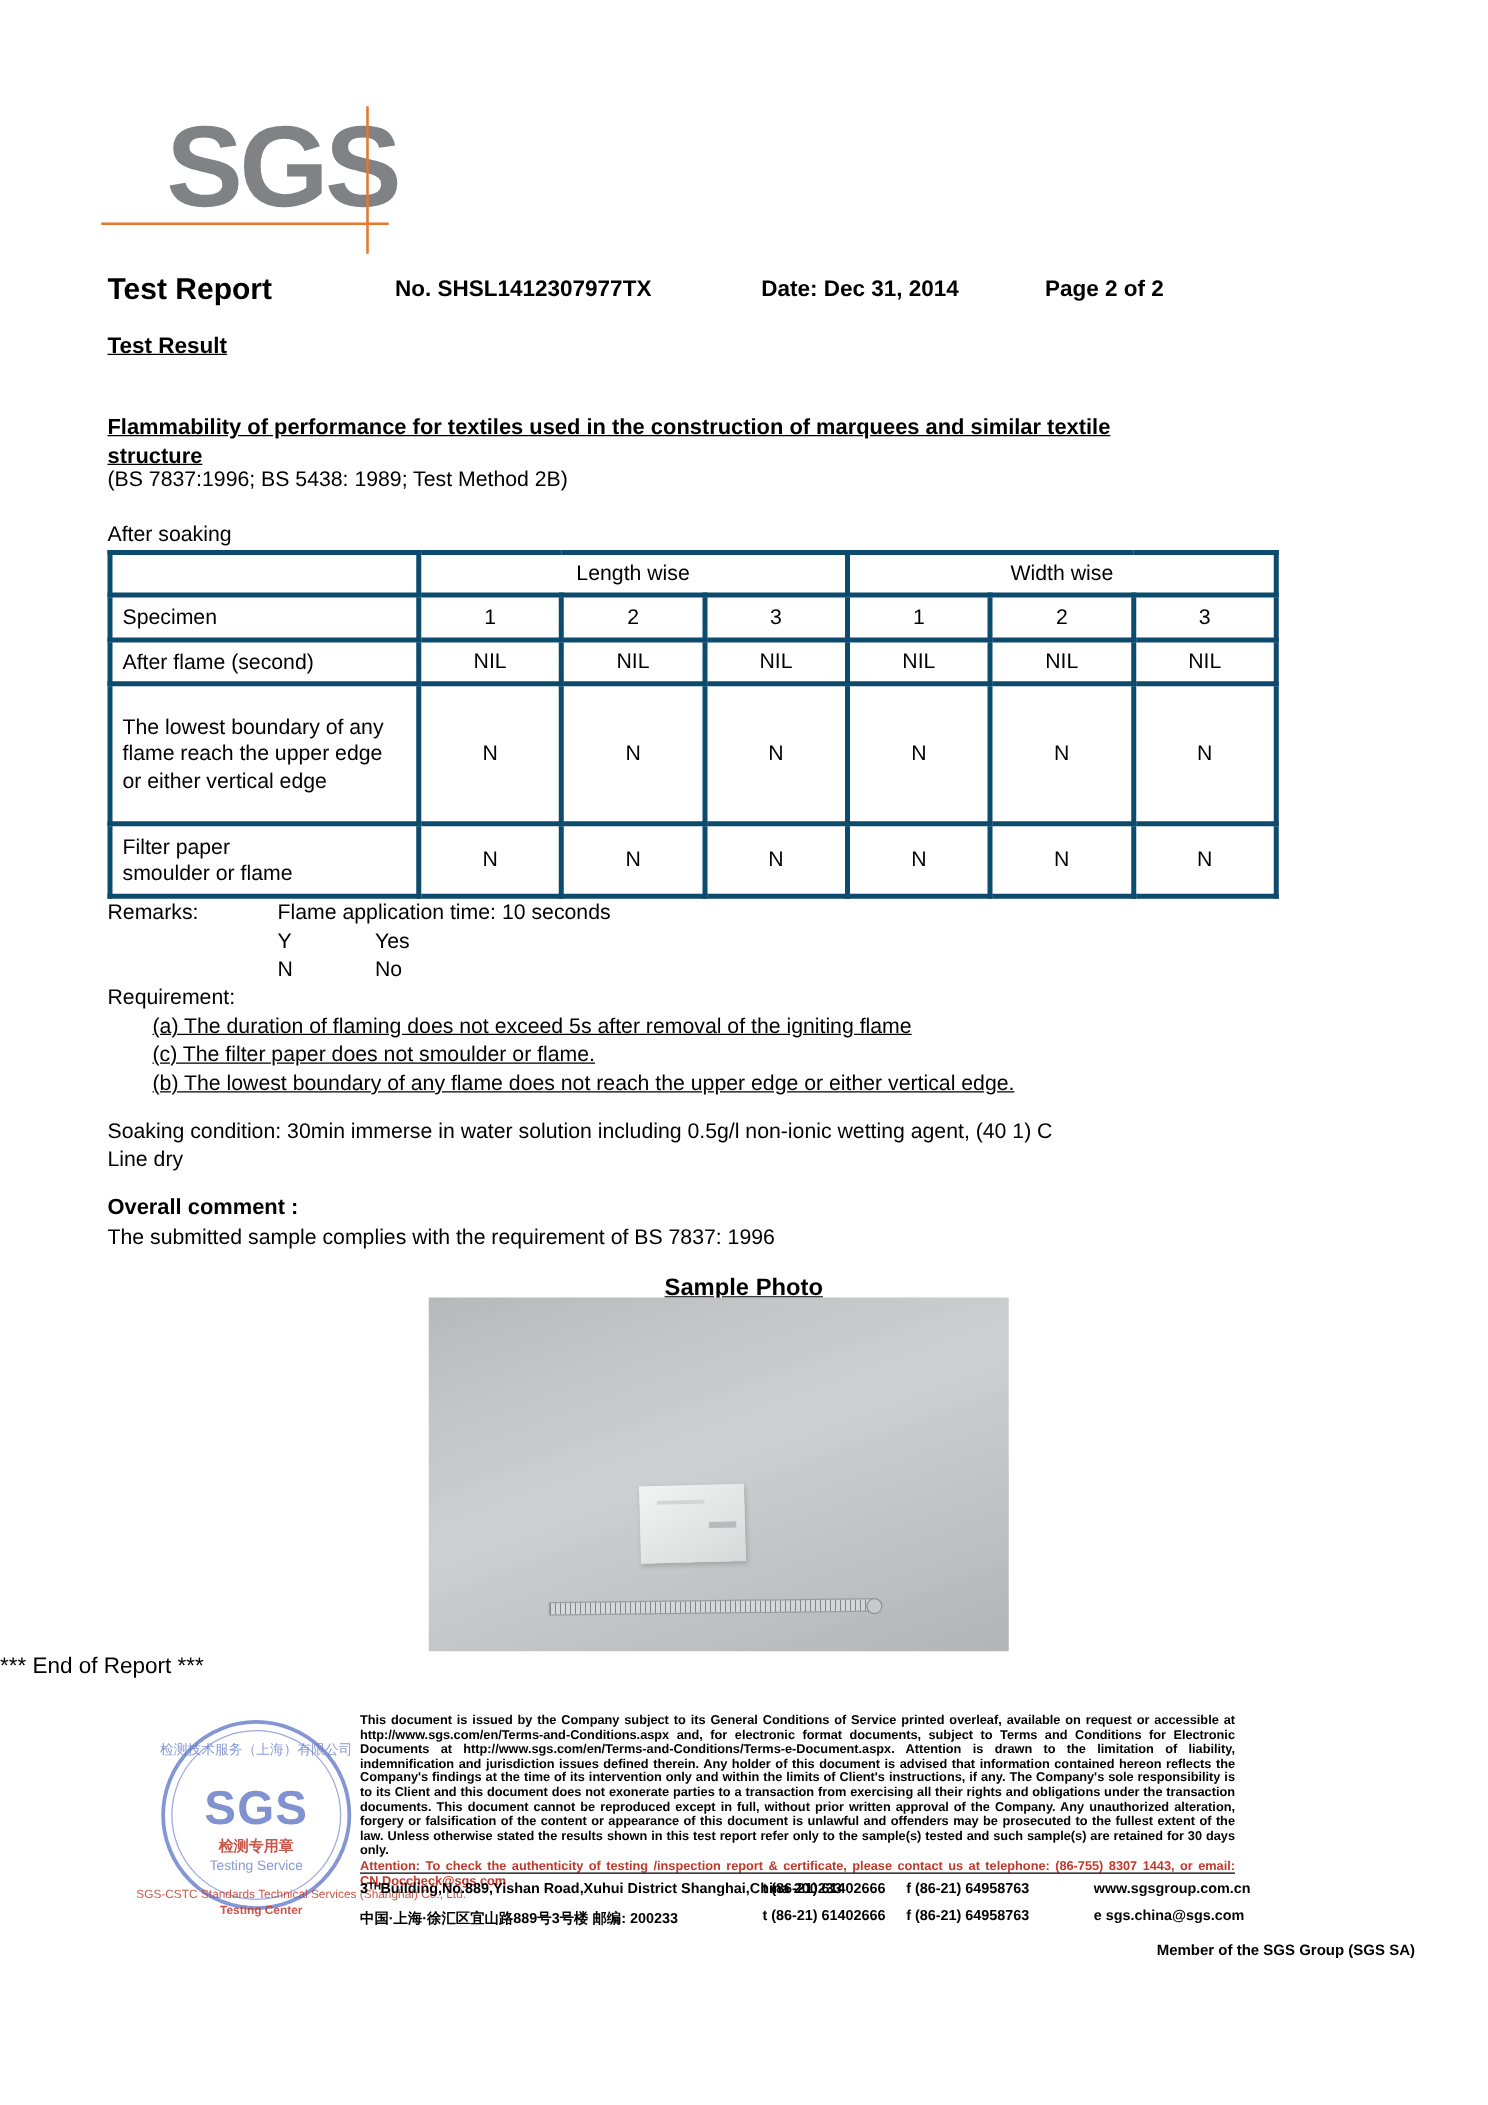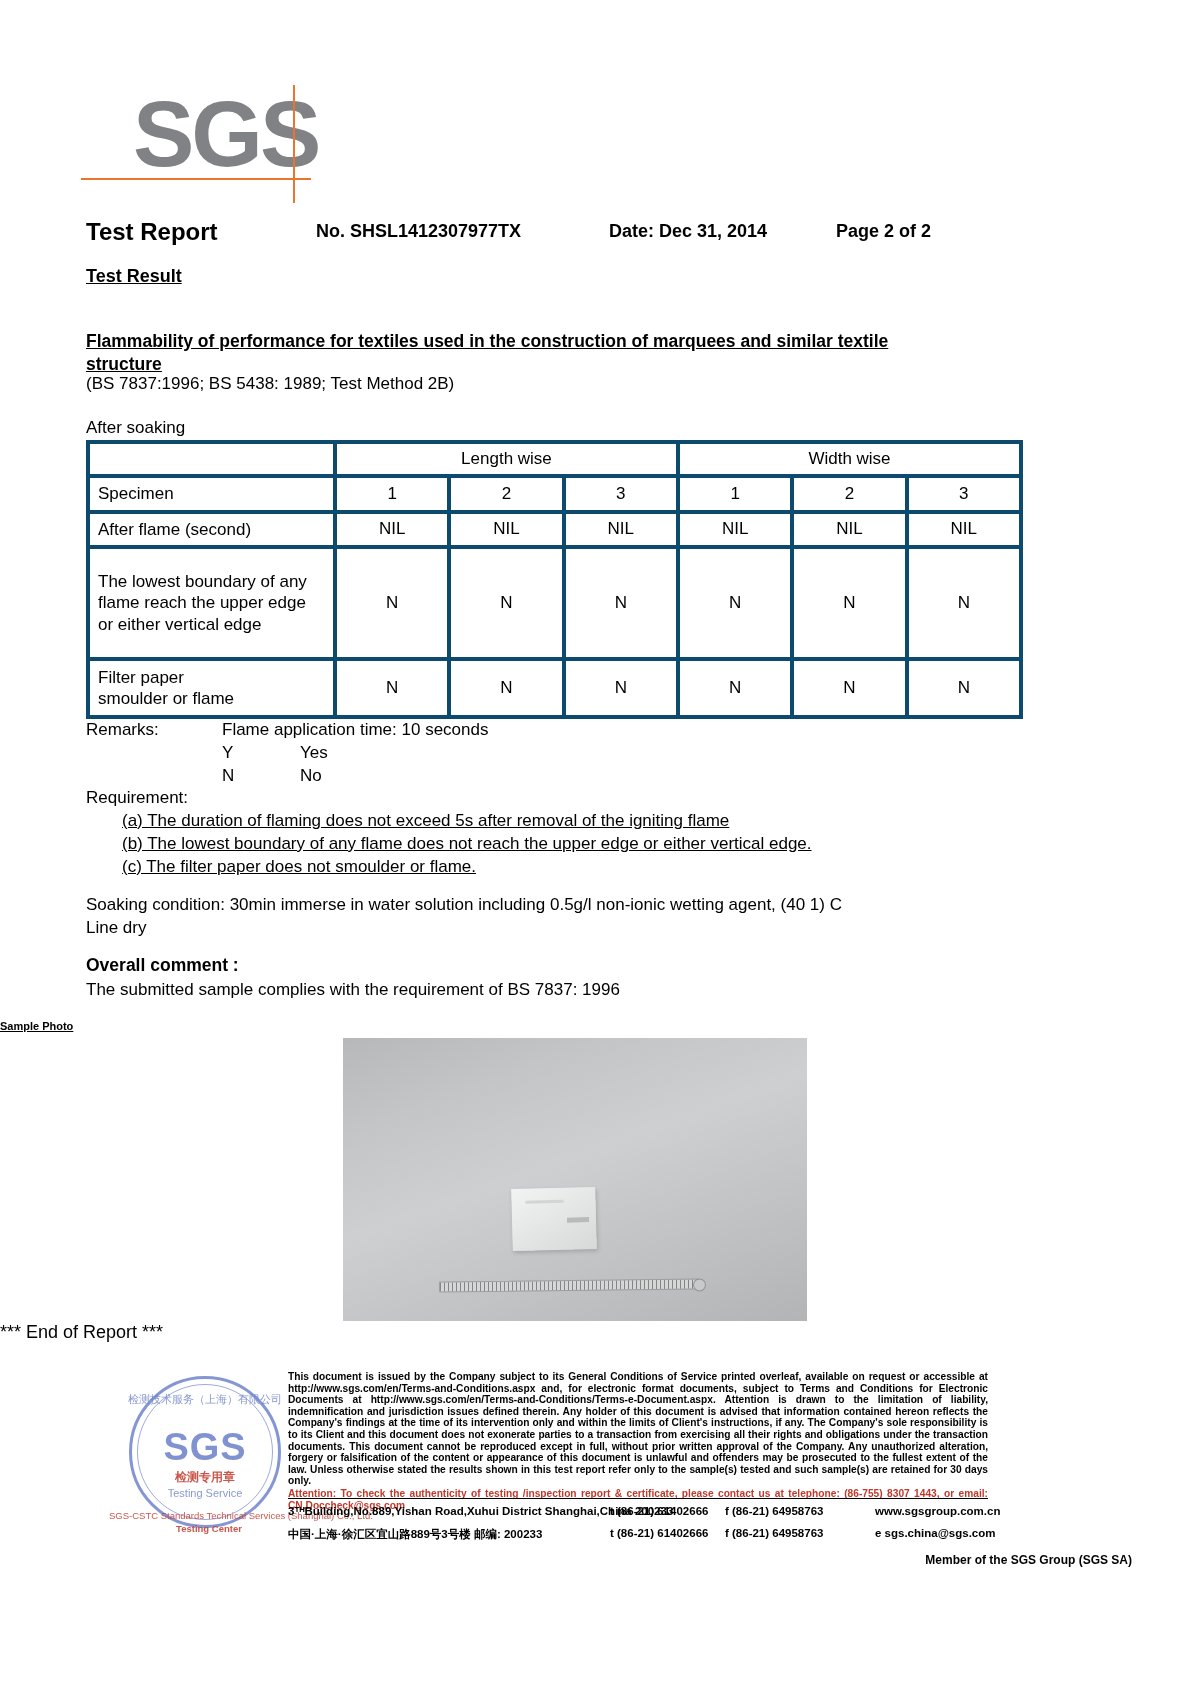--- a/index.html
+++ b/index.html
@@ -173,22 +173,23 @@
     top: 980px;
     font-size: 17px;
   }
 
   
   .photo-title {
     position: absolute;
     left: 0;
     top: 1020px;
     width: 1190px;
-    font-weight: bold;
-    font-size: 11px;
+    text-align: center;
+    font-weight: bold;
+    font-size: 19px;
   }
   .photo-title span { text-decoration: underline; }
 
   .photo-frame {
     position: absolute;
     left: 343px;
     top: 1038px;
     width: 464px;
     height: 283px;
     background: linear-gradient(160deg, #b6b8ba 0%, #c3c5c6 22%, #cdcfd0 45%, #c2c3c4 70%, #b2b4b5 100%);
@@ -479,22 +480,22 @@
     <span class="rk-y">Y</span>
     <span class="rk-yv">Yes</span>
     <span class="rk-n">N</span>
     <span class="rk-nv">No</span>
   </div>
 
   <div class="requirement">
     <div class="req-head">Requirement:</div>
     <ul>
       <li>(a) The duration of flaming does not exceed 5s after removal of the igniting flame</li>
+      <li>(c) The filter paper does not smoulder or flame.</li>
       <li>(b) The lowest boundary of any flame does not reach the upper edge or either vertical edge.</li>
-      <li>(c) The filter paper does not smoulder or flame.</li>
     </ul>
   </div>
 
   <div class="soaking">
     <span>Soaking condition: 30min immerse in water solution including 0.5g/l non-ionic wetting agent, (40     1)   C</span>
     <span class="sk-l2">Line dry</span>
   </div>
 
   <div class="overall-h">Overall comment :</div>
   <div class="overall-t">The submitted sample complies with the requirement of BS 7837: 1996</div>

